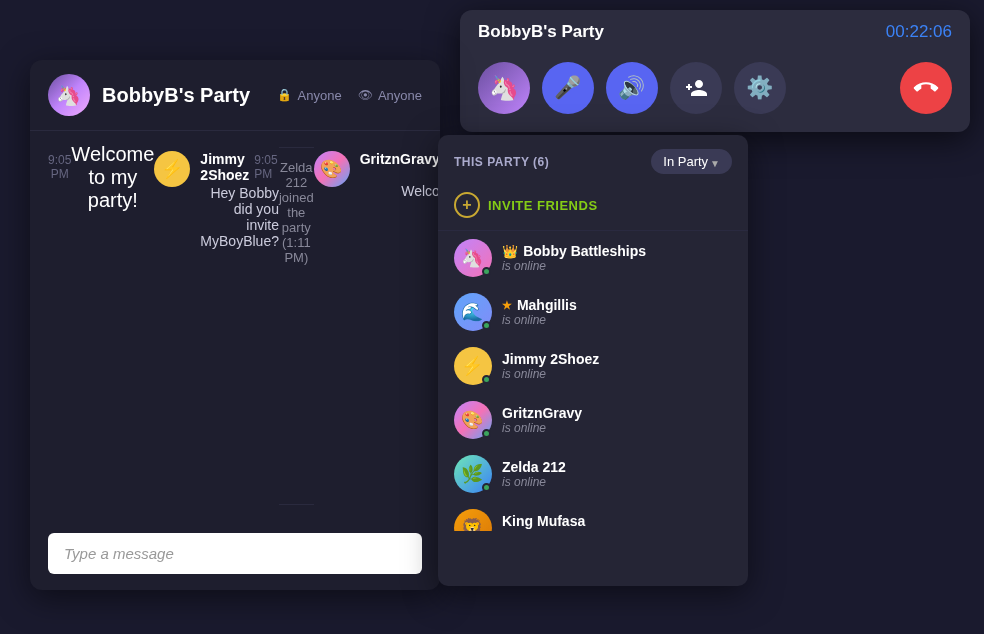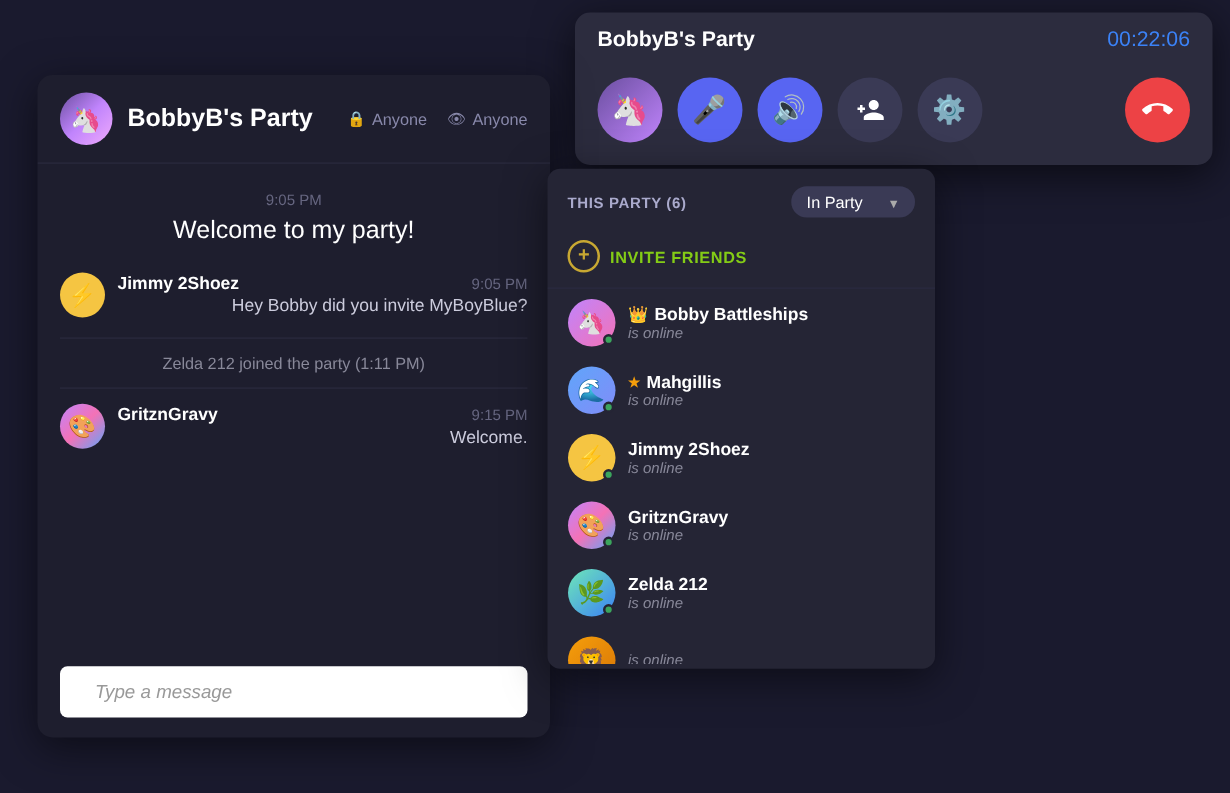--- a/index.html
+++ b/index.html
@@ -77,21 +77,21 @@
 
     .lock-icon, .eye-icon {
       font-size: 12px;
     }
 
     .chat-messages {
       flex: 1;
       overflow-y: auto;
       padding: 12px 18px;
       display: flex;
-      flex-direction: column;
+      flex-direction: row;
       gap: 0;
     }
 
     .timestamp-center {
       text-align: center;
       color: #666680;
       font-size: 12px;
       margin: 10px 0 6px;
     }
 
@@ -165,38 +165,38 @@
 
     .chat-input-area {
       padding: 12px 18px 16px;
     }
 
     .chat-input {
       width: 100%;
       background: #ffffff;
       border: none;
       border-radius: 6px;
-      padding: 12px 28px;
+      padding: 12px 16px;
       font-size: 15px;
       color: #333;
       outline: none;
     }
 
     .chat-input::placeholder {
       color: #999;
       font-style: italic;
     }
 
     
     .party-panel {
       position: absolute;
       left: 438px;
       top: 135px;
       width: 310px;
-      height: 400px;
+      height: 451px;
       background: #252535;
       border-radius: 10px;
       overflow: hidden;
       box-shadow: 0 8px 32px rgba(0,0,0,0.5);
     }
 
     .party-panel-header {
       display: flex;
       align-items: center;
       justify-content: space-between;
@@ -207,21 +207,21 @@
       color: #aaaacc;
       font-size: 12px;
       font-weight: 600;
       letter-spacing: 0.5px;
       text-transform: uppercase;
     }
 
     .in-party-btn {
       display: flex;
       align-items: flex-end;
-      gap: 20px;
+      gap: 2px;
       background: #3a3a55;
       border: none;
       border-radius: 20px;
       padding: 5px 12px;
       color: #ffffff;
       font-size: 13px;
       cursor: pointer;
     }
 
     .chevron-icon { font-size: 10px; color: #aaa; }
@@ -543,18 +543,19 @@
         <div class="member-status">is online</div>
       </div>
     </div>
 
     <div class="party-member">
       <div class="member-avatar av-king">
         🦁
         
       </div>
       <div class="member-info">
+        <div class="member-name">King Mufasa</div>
         <div class="member-status">is online</div>
       </div>
     </div>
 
   </div>
 </div>
 
 </body></html>

